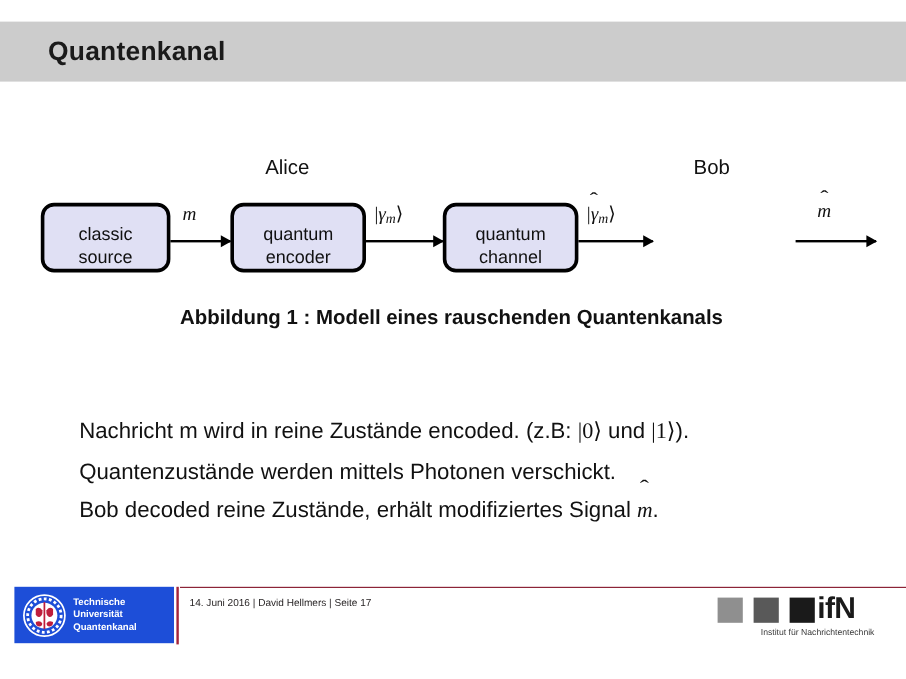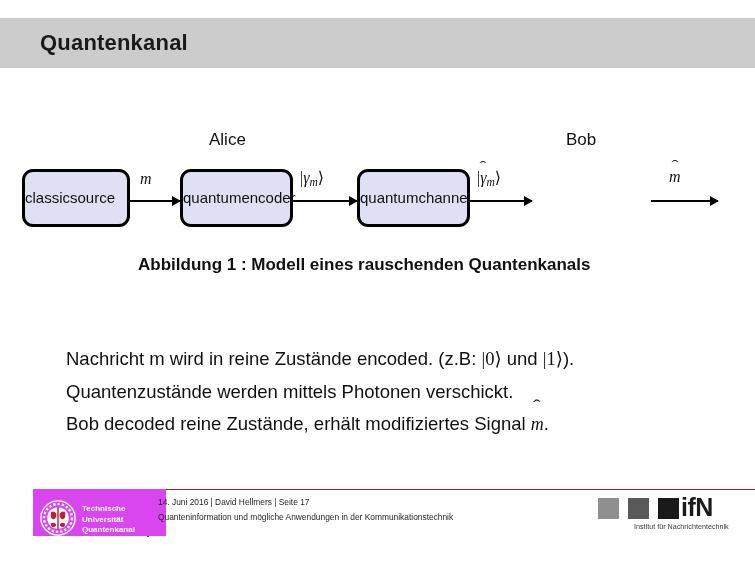--- a/index.html
+++ b/index.html
@@ -30,21 +30,21 @@
     top: 30px;
     font-size: 22px;
     font-weight: bold;
     color: #1a1a1a;
     letter-spacing: 0.2px;
   }
 
   
   .figure {
     position: absolute;
-    left: 0;
+    left: 12px;
     top: 110px;
     width: 618px;
     height: 185px;
   }
 
   .actor-label {
     position: absolute;
     font-size: 17px;
     color: #111;
     white-space: nowrap;
@@ -52,23 +52,23 @@
   .actor-alice { left: 209px; top: 20px; }
   .actor-bob   { left: 566px; top: 20px; }
 
   .node {
     position: absolute;
     box-sizing: border-box;
     background: #e0e0f4;
     border: 3px solid #000000;
     border-radius: 11px;
     display: flex;
-    flex-direction: row;
+    flex-direction: column;
     align-items: center;
-    justify-content: flex-start;
+    justify-content: flex-end;
     font-size: 15px;
     color: #111;
     line-height: 1.22;
     text-align: center;
   }
   .node span { display: block; white-space: nowrap; }
 
   .node-source   { left: 22px;  top: 59px; width: 108px; height: 58px; }
   .node-encoder  { left: 180px; top: 59px; width: 113px; height: 58px; }
   .node-channel  { left: 357px; top: 59px; width: 113px; height: 58px; }
@@ -168,24 +168,23 @@
     height: 48px;
     background: #a4243a;
   }
 
   .tu-logo {
     position: absolute;
     left: 12px;
     top: 489px;
     width: 133px;
     height: 47px;
-    background: #d946ef;
+    background: #1d4ed8;
     display: flex;
-    align-items: flex-end;
-    margin-left: 21px;
+    align-items: center;
   }
   .tu-seal {
     width: 36px;
     height: 36px;
     margin-left: 7px;
     flex: 0 0 auto;
   }
   .tu-words {
     margin-left: 6px;
     color: #ffffff;
@@ -308,21 +307,20 @@
   </svg>
   <div class="tu-words">
     <span>Technische</span>
     <span>Universität</span>
     <span>Quantenkanal</span>
   </div>
 </div>
 
 <div class="footer-text">
   <div class="line">14. Juni 2016 | David Hellmers | Seite 17</div>
-  <div class="line">Quanteninformation und mögliche Anwendungen in der Kommunikationstechnik</div>
 </div>
 
 <div class="ifn-logo">
   <div class="ifn-marks">
     <div class="ifn-sq ifn-sq-1"></div>
     <div class="ifn-sq ifn-sq-2"></div>
     <div class="ifn-sq ifn-sq-3"></div>
     <div class="ifn-word">ifN</div>
   </div>
   <div class="ifn-sub">Institut für Nachrichtentechnik</div>

